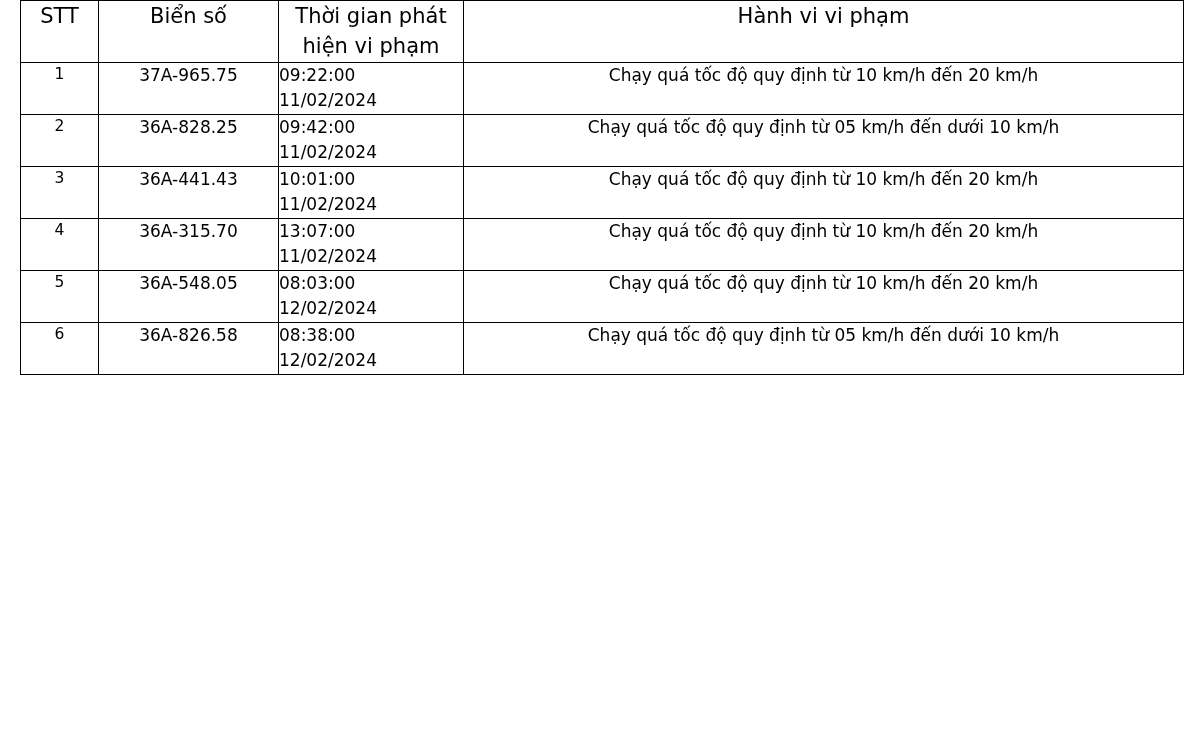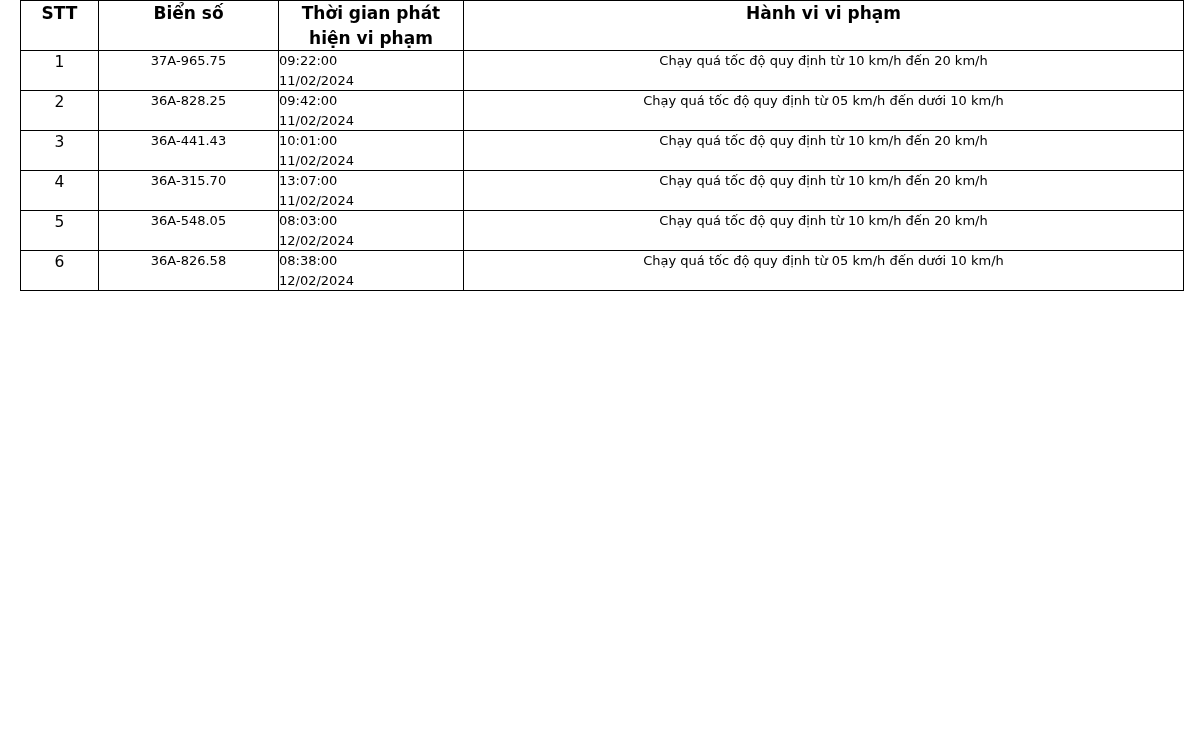--- a/index.html
+++ b/index.html
@@ -35,33 +35,33 @@
     width: 1164px;
     table-layout: fixed;
     margin-left: 2px;
   }
   table.violations td, table.violations th {
     border: 1px solid #000000;
     vertical-align: top;
     padding: 0;
   }
   thead th {
-    font-size: 17px;
-    font-weight: bold;
+    font-size: 21px;
+    font-weight: normal;
     padding: 14px 6px 16px 6px;
     line-height: 1.45;
     vertical-align: top;
   }
   .col-stt { width: 78px; }
   .col-bien { width: 180px; }
   .col-time { width: 185px; }
   .col-hanhvi { width: auto; }
 
   tbody td {
-    font-size: 13px;
+    font-size: 17px;
     line-height: 1.5;
     padding: 13px 6px 18px 6px;
   }
   td.c-stt {
     text-align: center;
     font-size: 15.5px;
   }
   td.c-bien {
     text-align: center;
   }

